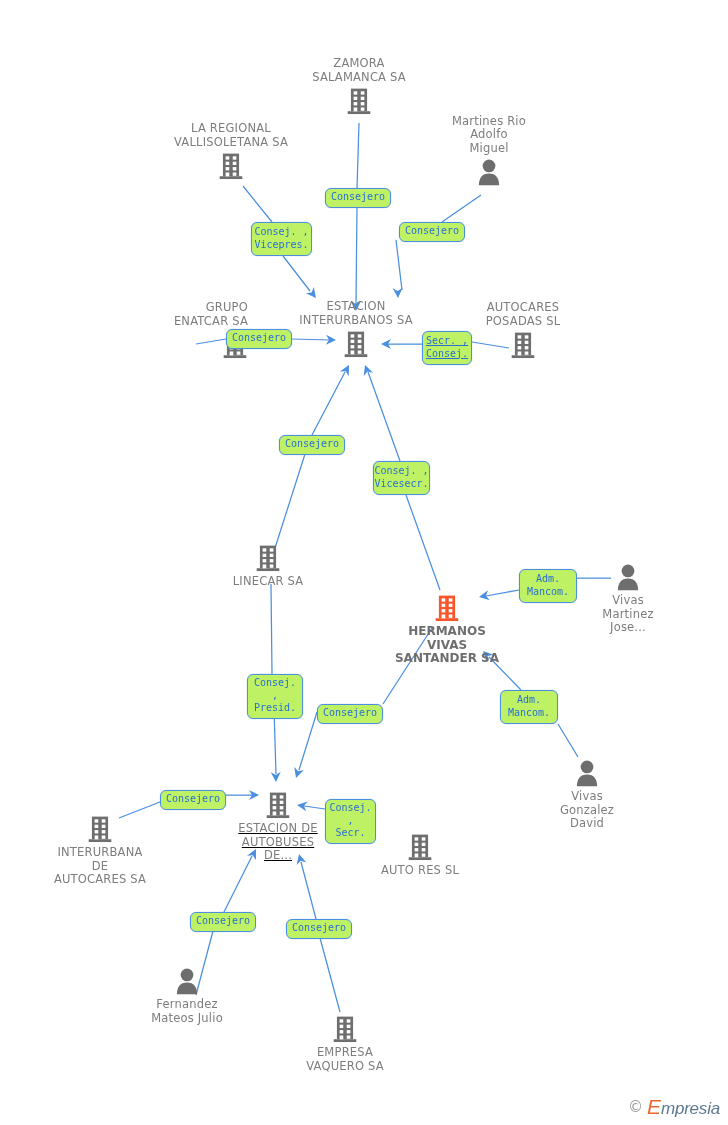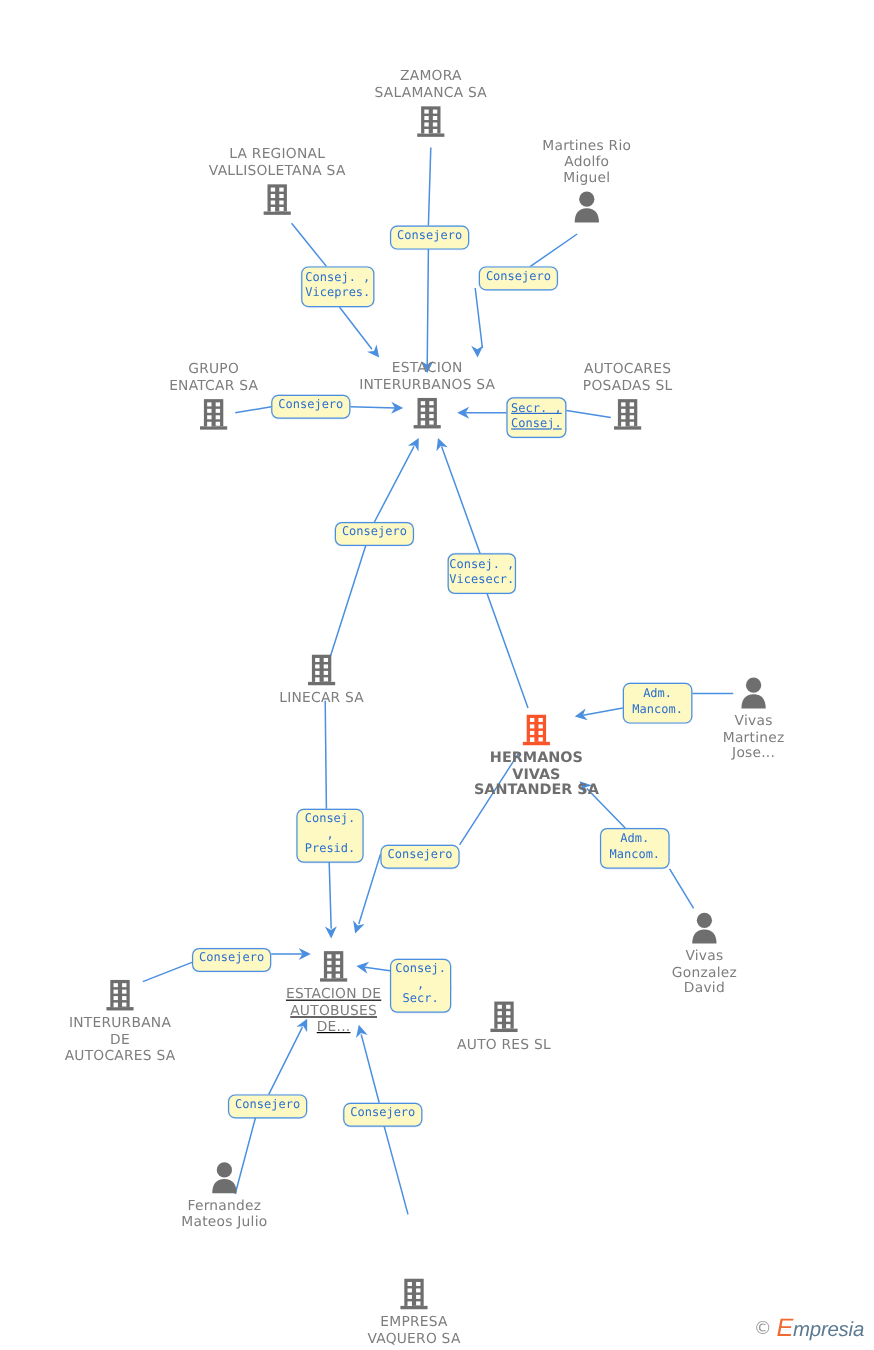--- a/index.html
+++ b/index.html
@@ -50,21 +50,21 @@
     color: #6e6e6e;
     font-weight: bold;
     font-size: 12px;
     letter-spacing: 0;
   }
   .node.label-above .node-label { margin-bottom: 3px; }
   .node.label-below .node-label { margin-top: 3px; }
 
   .edge-label {
     position: absolute;
-    background: #fef9c3;
+    background: #bef264;
     border: 1.3px solid #4a8fe0;
     border-radius: 6px;
     color: #2b6fd0;
     font-family: "DejaVu Sans Mono", monospace;
     font-size: 10px;
     line-height: 12.5px;
     padding: 2px 6px 3px 6px;
     white-space: pre-line;
     text-align: center;
     box-sizing: border-box;
@@ -193,21 +193,21 @@
             <rect x="7" y="4" width="3.4" height="3.1" fill="#ffffff"></rect>
             <rect x="13.6" y="4" width="3.4" height="3.1" fill="#ffffff"></rect>
             <rect x="7" y="9" width="3.4" height="3.1" fill="#ffffff"></rect>
             <rect x="13.6" y="9" width="3.4" height="3.1" fill="#ffffff"></rect>
             <rect x="7" y="14" width="3.4" height="3.1" fill="#ffffff"></rect>
             <rect x="13.6" y="14" width="3.4" height="3.1" fill="#ffffff"></rect>
             <rect x="7" y="19" width="3.4" height="3.6" fill="#ffffff"></rect>
             <rect x="13.6" y="19" width="3.4" height="3.1" fill="#ffffff"></rect>
           </svg></span>
       </div>
-      <div class="node label-above" style="width: 140px; left: 108px; top: 301px;">
+      <div class="node label-above" style="width: 140px; left: 108px; top: 301px; text-align: right;">
         <span class="node-label">GRUPO
 ENATCAR SA</span>
         <span class="node-icon"><svg width="26" height="28" viewBox="0 0 24 26" xmlns="http://www.w3.org/2000/svg">
             <rect x="4.5" y="1.5" width="15" height="21" fill="#6e6e6e"></rect>
             <rect x="1.5" y="22.5" width="21" height="2.6" fill="#6e6e6e"></rect>
             <rect x="7" y="4" width="3.4" height="3.1" fill="#ffffff"></rect>
             <rect x="13.6" y="4" width="3.4" height="3.1" fill="#ffffff"></rect>
             <rect x="7" y="9" width="3.4" height="3.1" fill="#ffffff"></rect>
             <rect x="13.6" y="9" width="3.4" height="3.1" fill="#ffffff"></rect>
             <rect x="7" y="14" width="3.4" height="3.1" fill="#ffffff"></rect>
@@ -332,21 +332,21 @@
         <span class="node-label">AUTO RES SL</span>
       </div>
       <div class="node label-below" style="width: 140px; left: 117px; top: 967px;">
         <span class="node-icon"><svg width="26" height="28" viewBox="0 0 24 26" xmlns="http://www.w3.org/2000/svg">
             <circle cx="12" cy="7.4" r="5.9" fill="#6e6e6e"></circle>
             <path d="M 12 14.4 C 5.6 14.4 2.6 18.6 2.6 25.4 L 21.4 25.4 C 21.4 18.6 18.4 14.4 12 14.4 Z" fill="#6e6e6e"></path>
           </svg></span>
         <span class="node-label">Fernandez
 Mateos Julio</span>
       </div>
-      <div class="node label-below" style="width: 140px; left: 275px; top: 1064px;">
+      <div class="node label-below" style="width: 140px; left: 275px; top: 1015px;">
         <span class="node-icon"><svg width="26" height="28" viewBox="0 0 24 26" xmlns="http://www.w3.org/2000/svg">
             <rect x="4.5" y="1.5" width="15" height="21" fill="#6e6e6e"></rect>
             <rect x="1.5" y="22.5" width="21" height="2.6" fill="#6e6e6e"></rect>
             <rect x="7" y="4" width="3.4" height="3.1" fill="#ffffff"></rect>
             <rect x="13.6" y="4" width="3.4" height="3.1" fill="#ffffff"></rect>
             <rect x="7" y="9" width="3.4" height="3.1" fill="#ffffff"></rect>
             <rect x="13.6" y="9" width="3.4" height="3.1" fill="#ffffff"></rect>
             <rect x="7" y="14" width="3.4" height="3.1" fill="#ffffff"></rect>
             <rect x="13.6" y="14" width="3.4" height="3.1" fill="#ffffff"></rect>
             <rect x="7" y="19" width="3.4" height="3.6" fill="#ffffff"></rect>

